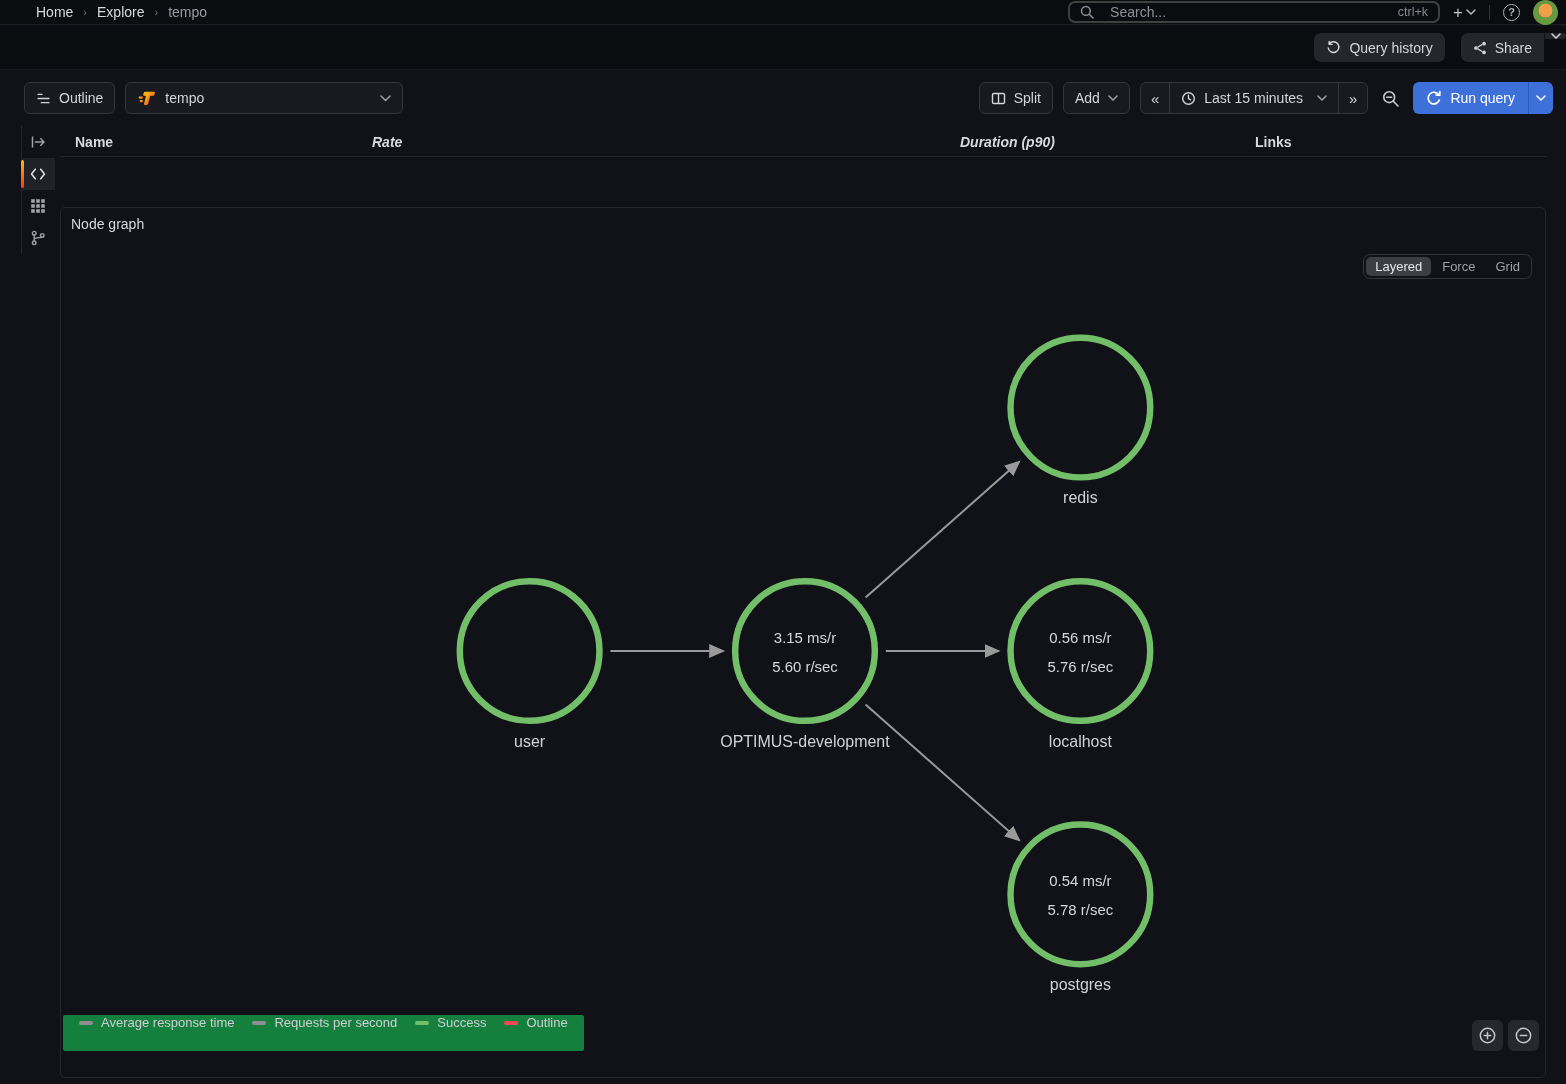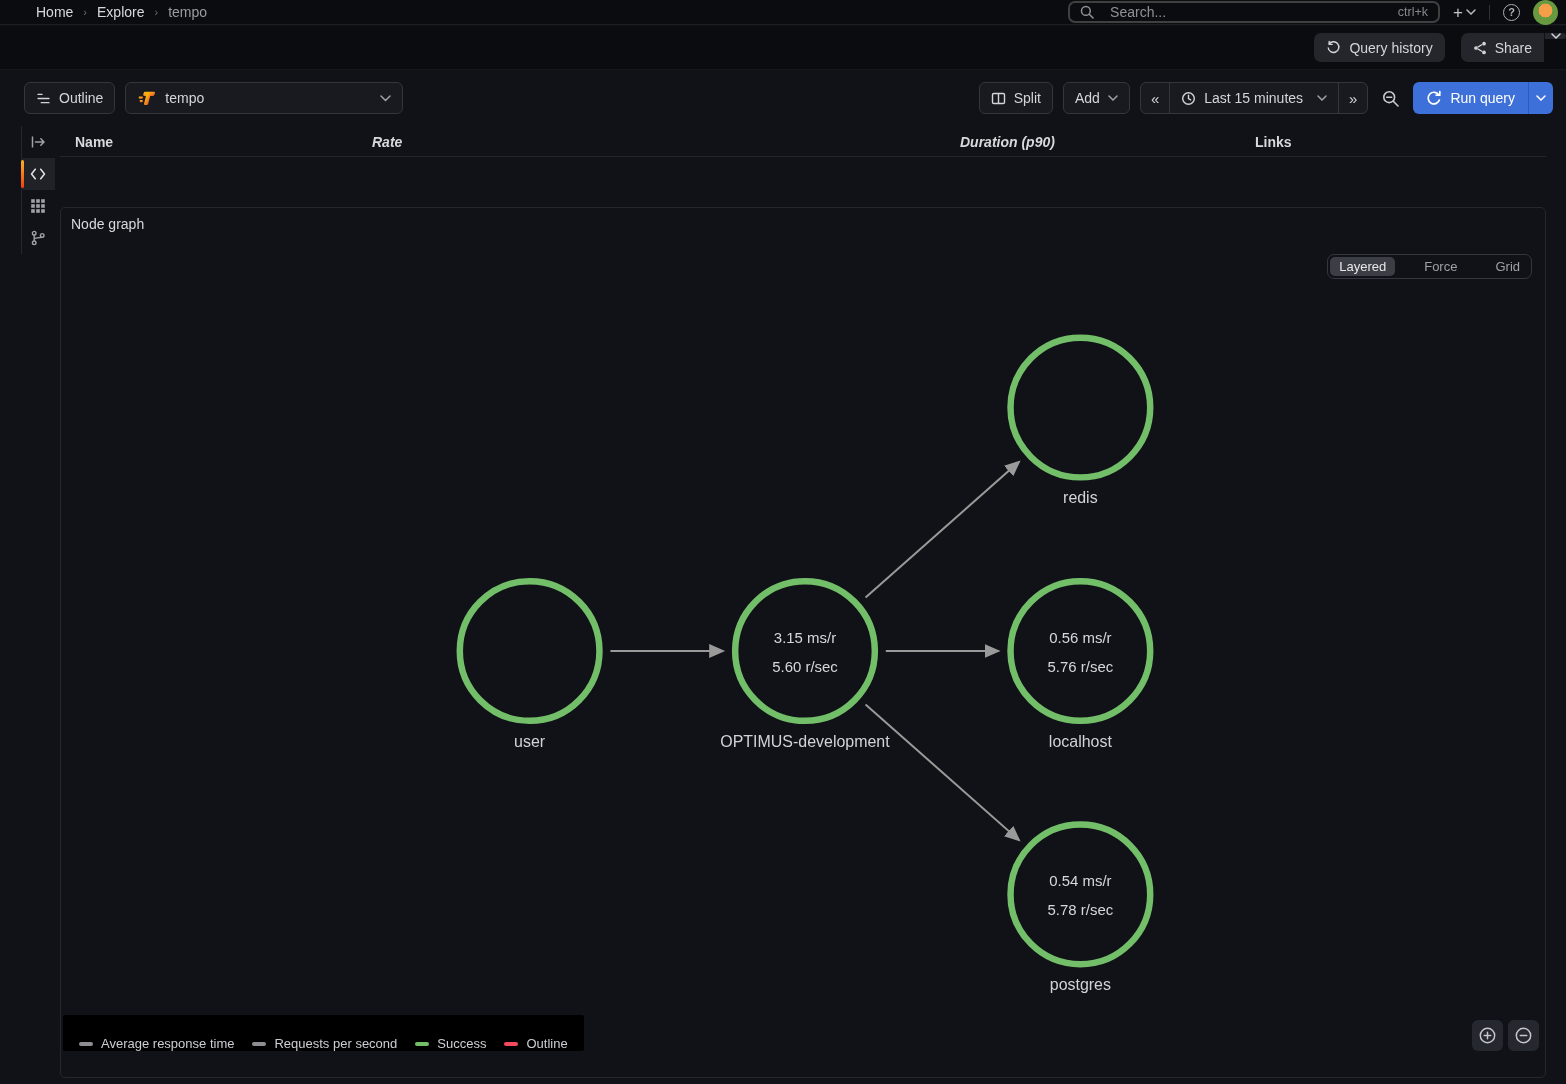--- a/index.html
+++ b/index.html
@@ -86,28 +86,28 @@
   .cell-name{padding-left:15px;}
   .th-name{padding-left:15px;}
   .th-links,.cell-links{padding-left:8px;}
   .link{color:#6e9fff;cursor:pointer;}
 
   
   .panel{position:absolute;left:60px;top:207px;width:1486px;height:871px;
          border:1px solid #25272d;border-radius:5px;}
   .panel-title{position:absolute;left:10px;top:8px;font-size:14px;font-weight:400;color:#d8d9dd;}
   .seg{position:absolute;right:13px;top:46px;display:flex;align-items:center;
-       border:1px solid #34363d;border-radius:7px;padding:2px;gap:20px;font-size:13px;color:#9da0a6;}
+       border:1px solid #34363d;border-radius:7px;padding:2px;gap:2px;font-size:13px;color:#9da0a6;}
   .seg-opt{padding:2px 9px;border-radius:5px;cursor:pointer;}
   .seg-opt.selected{background:#3c3e45;color:#e6e7ea;font-weight:500;}
   .graph-svg{position:absolute;inset:0;width:100%;height:100%;font-family:"Liberation Sans",sans-serif;}
   .node-stat{fill:#d6d7db;font-size:15px;}
   .node-label{fill:#d2d3d8;font-size:16px;}
-  .legend{position:absolute;left:2px;bottom:26px;height:36px;background:#000000;
-          display:flex;align-items:flex-end;gap:18px;padding:0 16px;border-radius:2px;
+  .legend{position:absolute;left:2px;bottom:26px;height:36px;background:#15803d;
+          display:flex;align-items:flex-start;gap:18px;padding:0 16px;border-radius:2px;
           font-size:13px;color:#cdced3;}
   .legend-item{display:flex;align-items:center;gap:8px;}
   .dash{width:14px;height:4px;border-radius:2px;background:#8e8e92;}
   .zoomctrls{position:absolute;right:6px;bottom:26px;display:flex;gap:5px;}
   .zbtn{width:31px;height:31px;background:#26282f;border:none;border-radius:6px;
         display:flex;align-items:center;justify-content:center;color:#c6c7cc;cursor:pointer;}
   svg{display:block;}
 </style>
 </head>
 <body>

